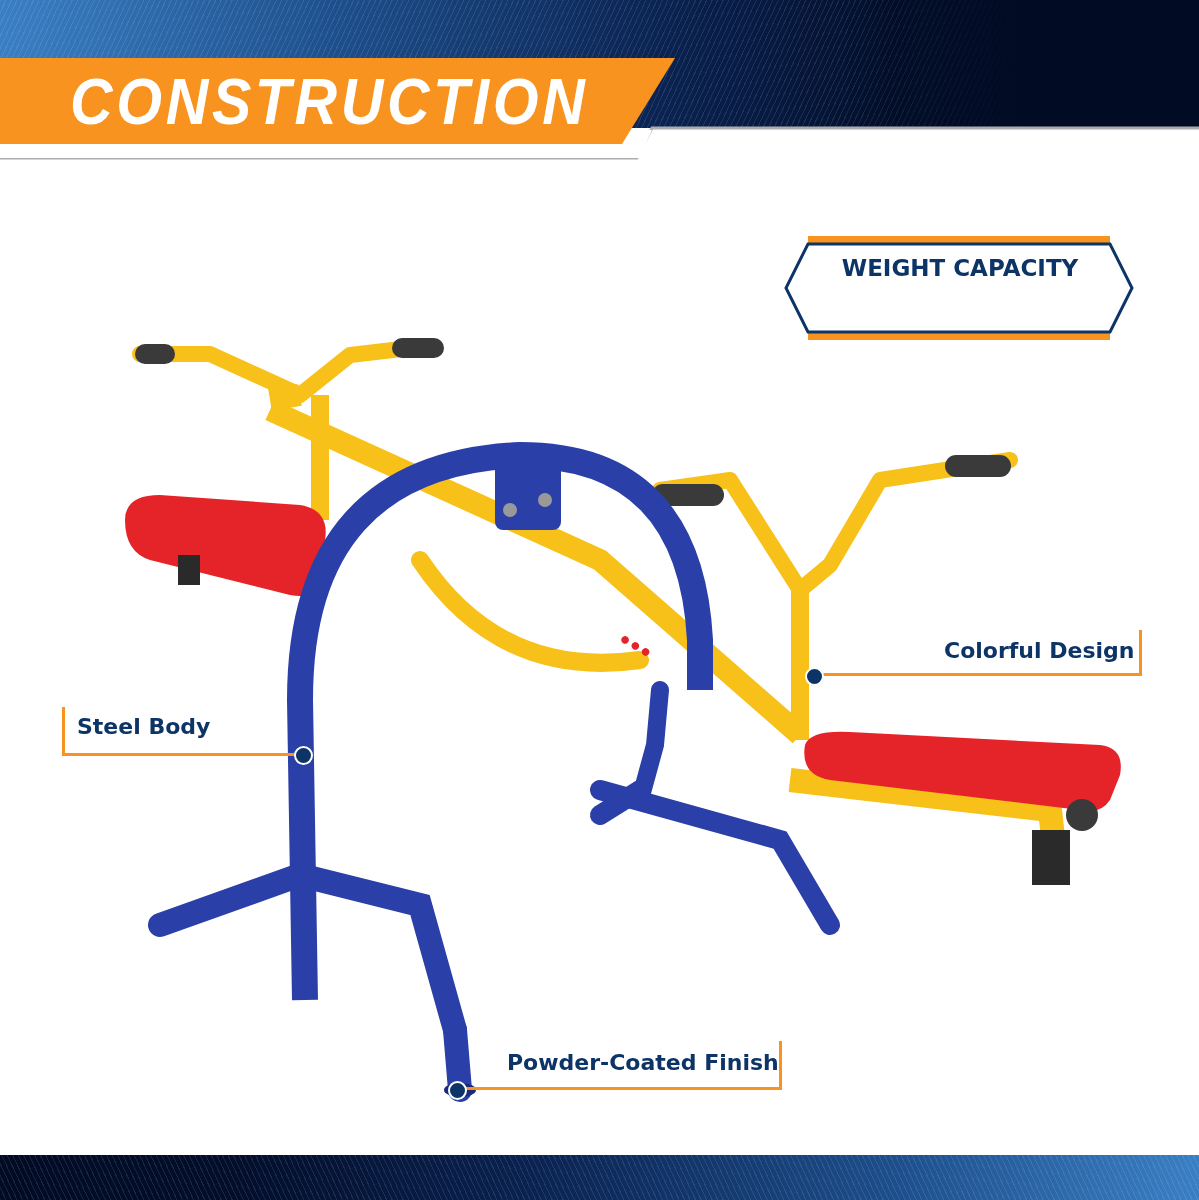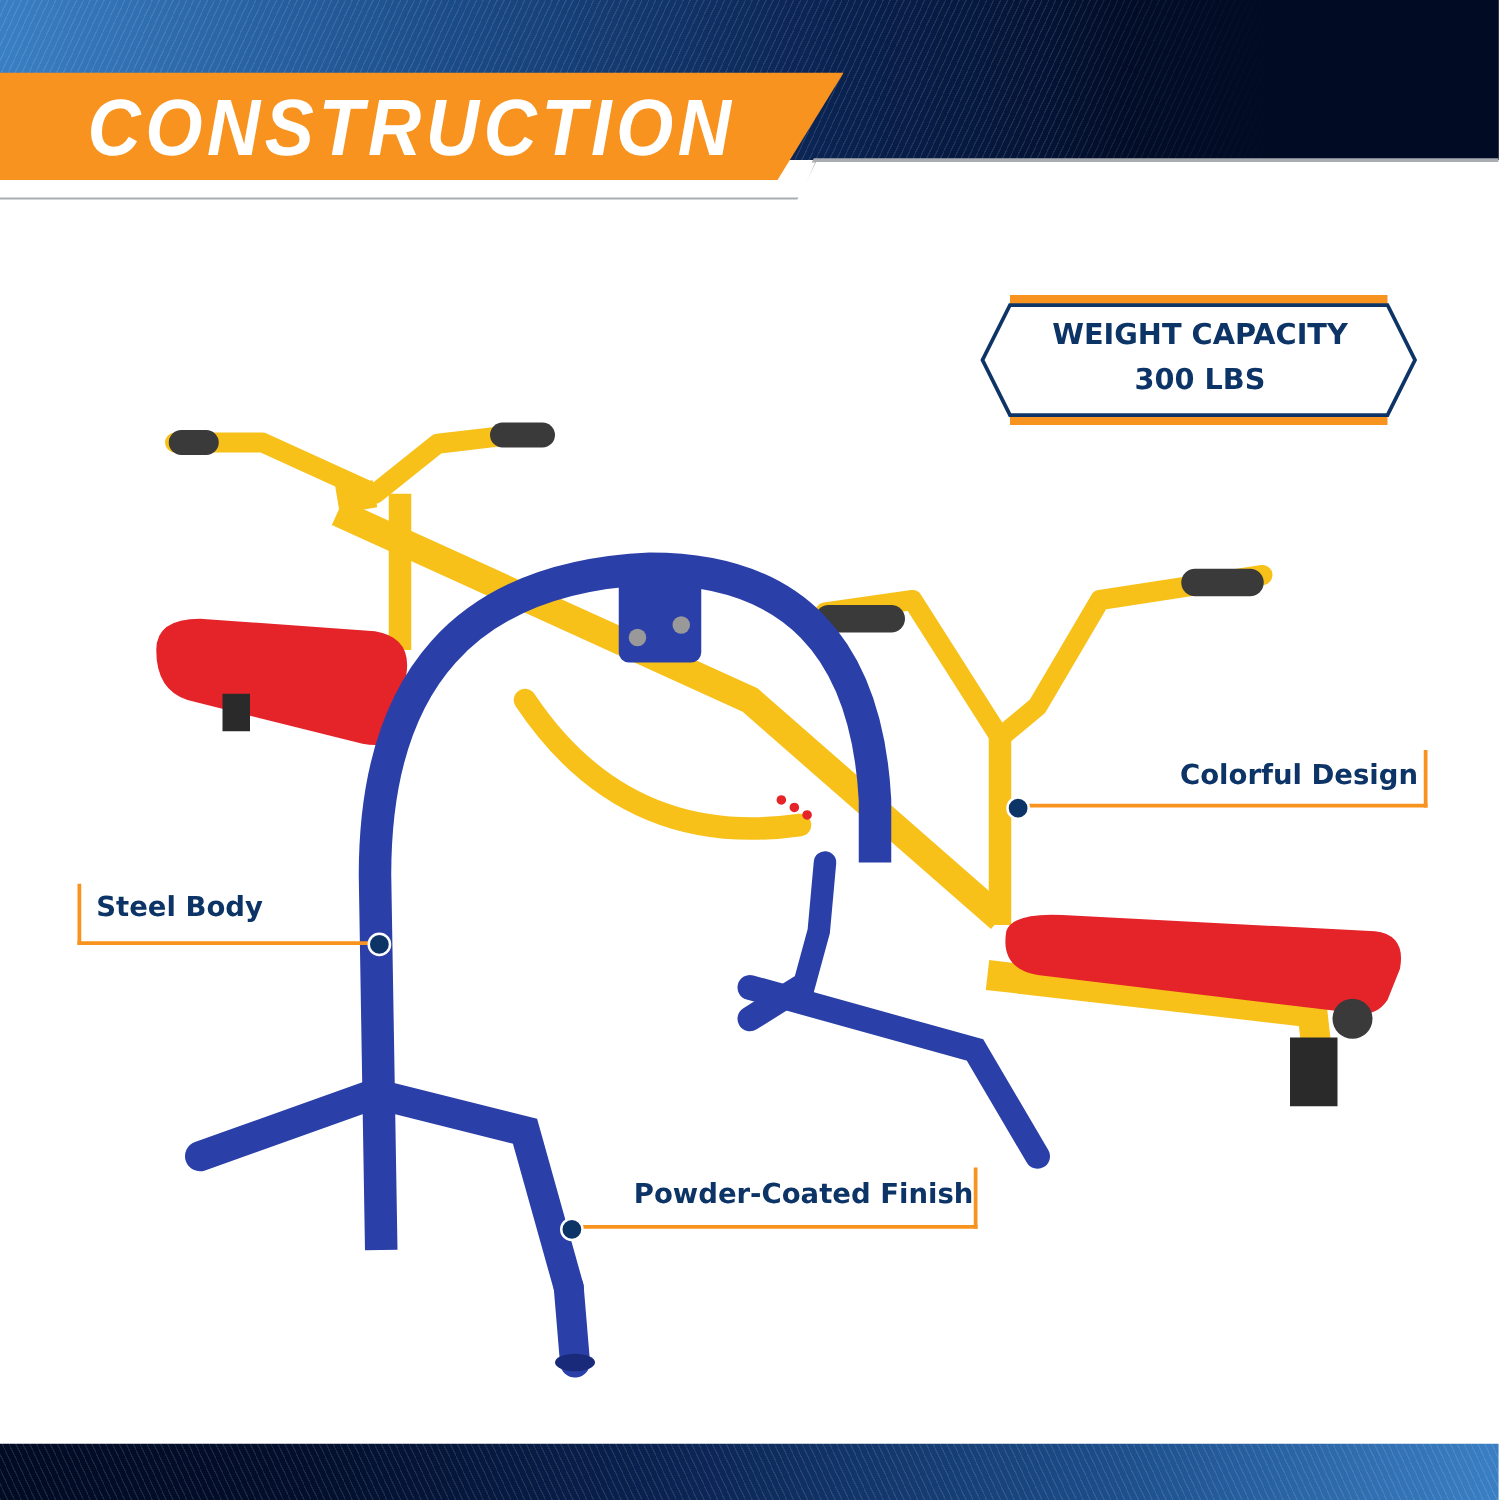--- a/index.html
+++ b/index.html
@@ -39,21 +39,20 @@
 </svg>
 <div class="abs page-title">CONSTRUCTION</div>
 
 <svg class="abs" style="left:780px;top:232px;" width="360" height="112" viewBox="0 0 360 112">
   <rect x="28" y="4" width="302" height="7" fill="#f7931e"></rect>
   <rect x="28" y="101" width="302" height="7" fill="#f7931e"></rect>
   <polygon points="28,12 330,12 352,56 330,100 28,100 6,56" fill="#ffffff" stroke="#0d3466" stroke-width="3"></polygon>
 </svg>
 <div class="abs badge-text">
   <div>WEIGHT CAPACITY</div>
-  <div>300 LBS</div>
 </div>
 
 <svg class="abs product" viewBox="0 0 1199 1200" width="1199" height="1200">
   <defs>
     <linearGradient id="blueG" x1="0" x2="1">
       <stop offset="0" stop-color="#1f2f8c"></stop>
         <stop offset="0.5" stop-color="#3a50c0"></stop>
         <stop offset="1" stop-color="#1f2f8c"></stop>
     </linearGradient>
   </defs>
@@ -97,34 +96,34 @@
 
   <g fill="none" stroke="#2b3fa8" stroke-linecap="round" stroke-width="24">
     <path d="M160 925 L300 875 L420 905 L455 1030"></path>
     <path d="M455 1030 L460 1090"></path>
   </g>
   <ellipse cx="460" cy="1090" rx="16" ry="7" fill="#1a2a7a"></ellipse>
 
   <text x="620" y="640" font-size="10" fill="#e5242a" transform="rotate(30 620 640)">● ● ●</text>
 </svg>
 
-<div class="abs" style="left:812px;top:600px;width:330px;height:55px;">
+<div class="abs" style="left:812px;top:630px;width:330px;height:55px;">
   <div class="abs" style="left:0;top:43px;width:330px;height:3px;background:#f7931e;"></div>
   <div class="abs" style="left:327px;top:0;width:3px;height:46px;background:#f7931e;"></div>
   <div class="abs" style="left:-7px;top:37px;width:15px;height:15px;border-radius:50%;background:#0d3466;border:2px solid #fff;"></div>
   <div class="abs callout-label" style="left:132px;top:8px;">Colorful Design</div>
 </div>
 
 <div class="abs" style="left:62px;top:704px;width:245px;height:55px;">
   <div class="abs" style="left:0;top:49px;width:240px;height:3px;background:#f7931e;"></div>
   <div class="abs" style="left:0;top:3px;width:3px;height:49px;background:#f7931e;"></div>
   <div class="abs" style="left:232px;top:42px;width:15px;height:15px;border-radius:50%;background:#0d3466;border:2px solid #fff;"></div>
   <div class="abs callout-label" style="left:15px;top:10px;">Steel Body</div>
 </div>
 
-<div class="abs" style="left:450px;top:932px;width:332px;height:55px;text-decoration:underline;">
+<div class="abs" style="left:450px;top:1039px;width:332px;height:55px;text-decoration:underline;">
   <div class="abs" style="left:10px;top:48px;width:322px;height:3px;background:#f7931e;"></div>
   <div class="abs" style="left:329px;top:2px;width:3px;height:49px;background:#f7931e;"></div>
   <div class="abs" style="left:-2px;top:42px;width:15px;height:15px;border-radius:50%;background:#0d3466;border:2px solid #fff;"></div>
   <div class="abs callout-label" style="left:57px;top:11px;">Powder-Coated Finish</div>
 </div>
 
 <div class="abs ftr-band"></div>
 
 </body></html>

